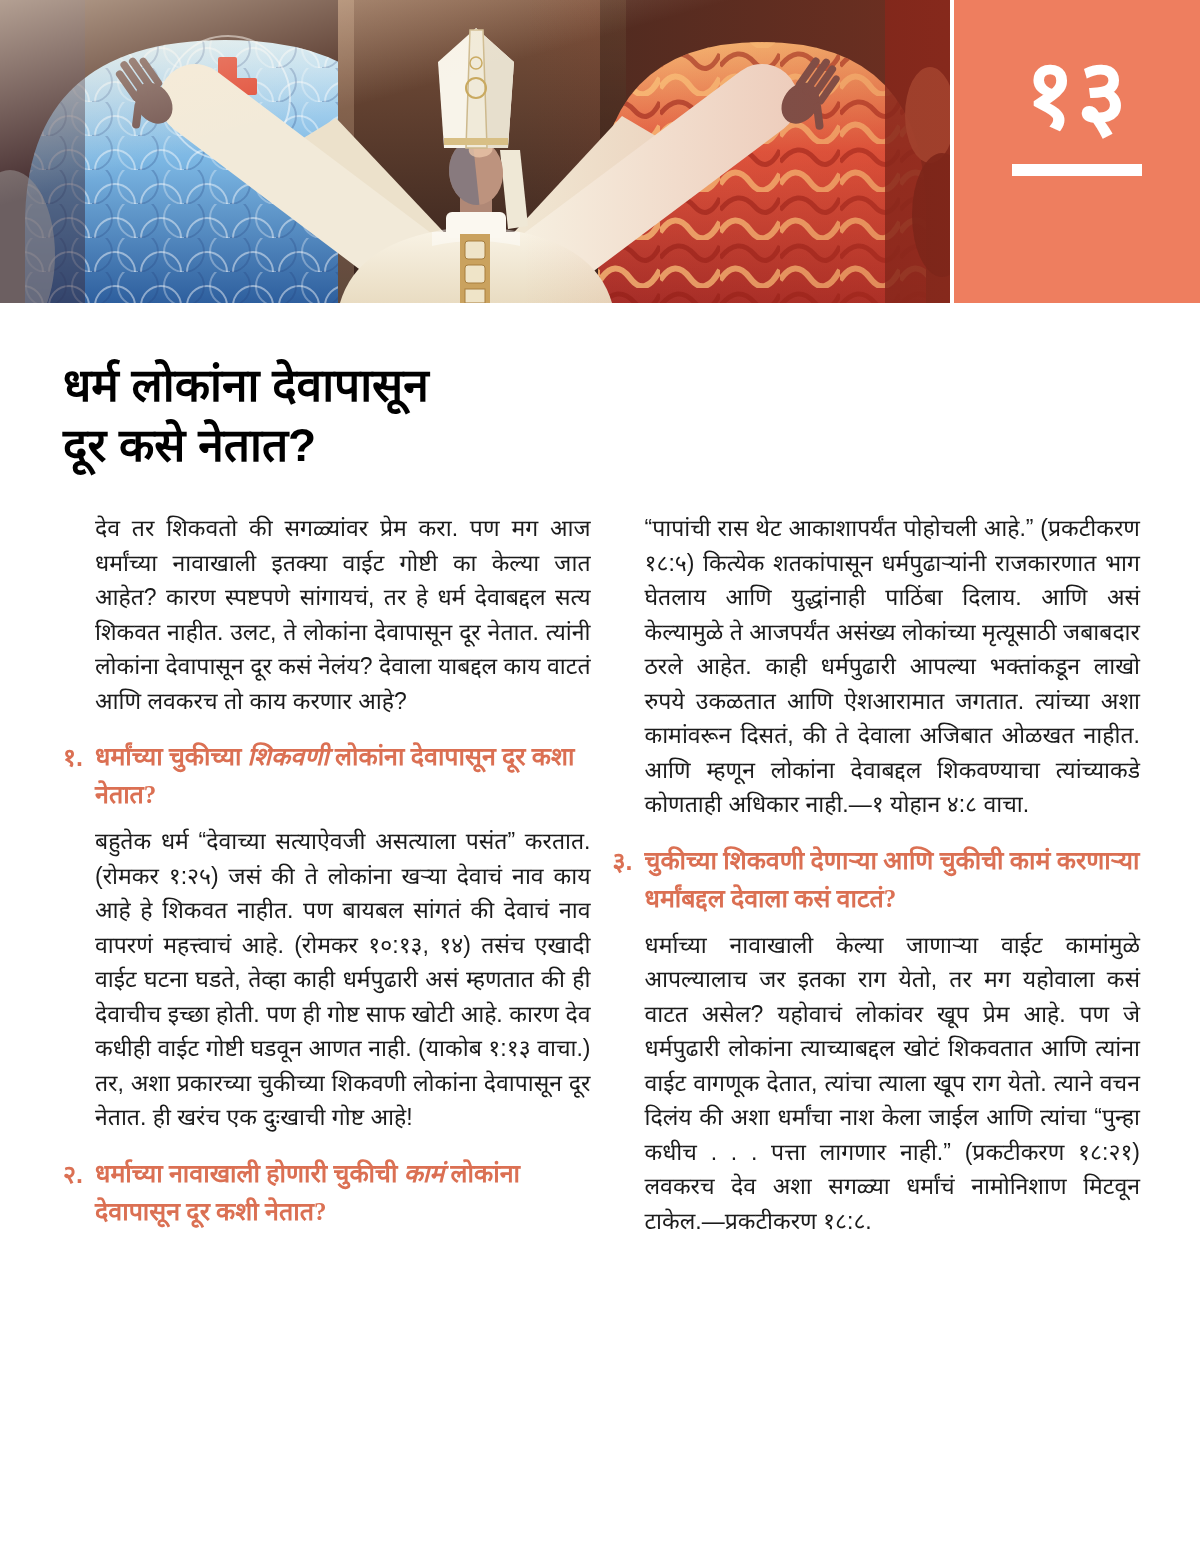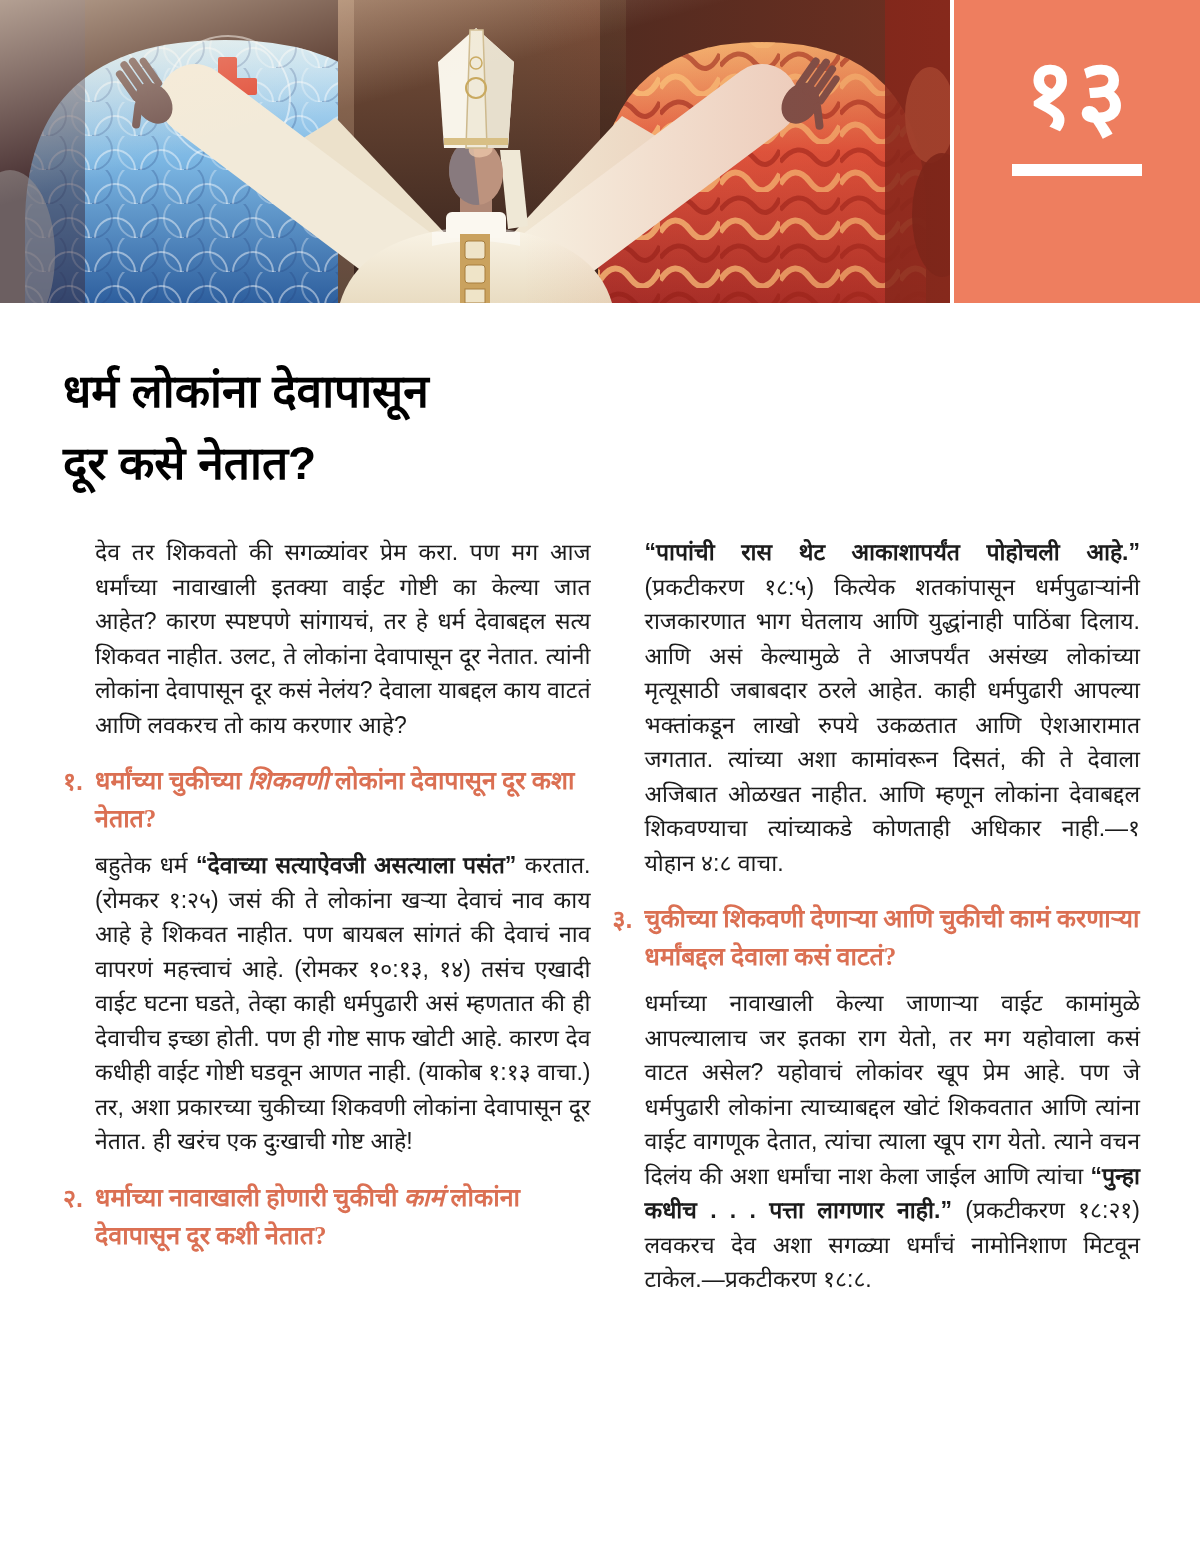--- a/index.html
+++ b/index.html
@@ -25,38 +25,38 @@
   .chapter-num{
     color:#ffffff;
     font-size:96px;line-height:1;
     font-weight:600;
     letter-spacing:2px;
   }
   .chapter-rule{width:130px;height:12px;background:#ffffff;margin-top:22px;}
   
   .title{
     margin:52px 60px 36px 63px;
-    font-size:46px;line-height:72px;
+    font-size:46px;line-height:60px;
     font-weight:700;color:#000000;
     white-space:pre-line;
     max-width:640px;
   }
   
   .columns{
     display:flex;gap:22px;
     padding:0 60px 0 63px;
   }
   .col{flex:1;min-width:0;}
   p.body{
     margin:0 0 20px 0;
     padding-left:32px;
     font-size:23px;line-height:34.5px;
     text-align:justify;
   }
-  p.body b{font-weight:700;}
+  p.body b{font-weight:400;}
   h2.q{
     display:flex;
     margin:14px 0 10px 0;
     color:#DB7053;
     font-size:25px;line-height:38px;
     font-weight:700;
     text-align:left;
   }
   h2.q .qnum{flex:0 0 32px;}
   h2.q .qtext{flex:1;font-family:Liberation Serif, serif;}

